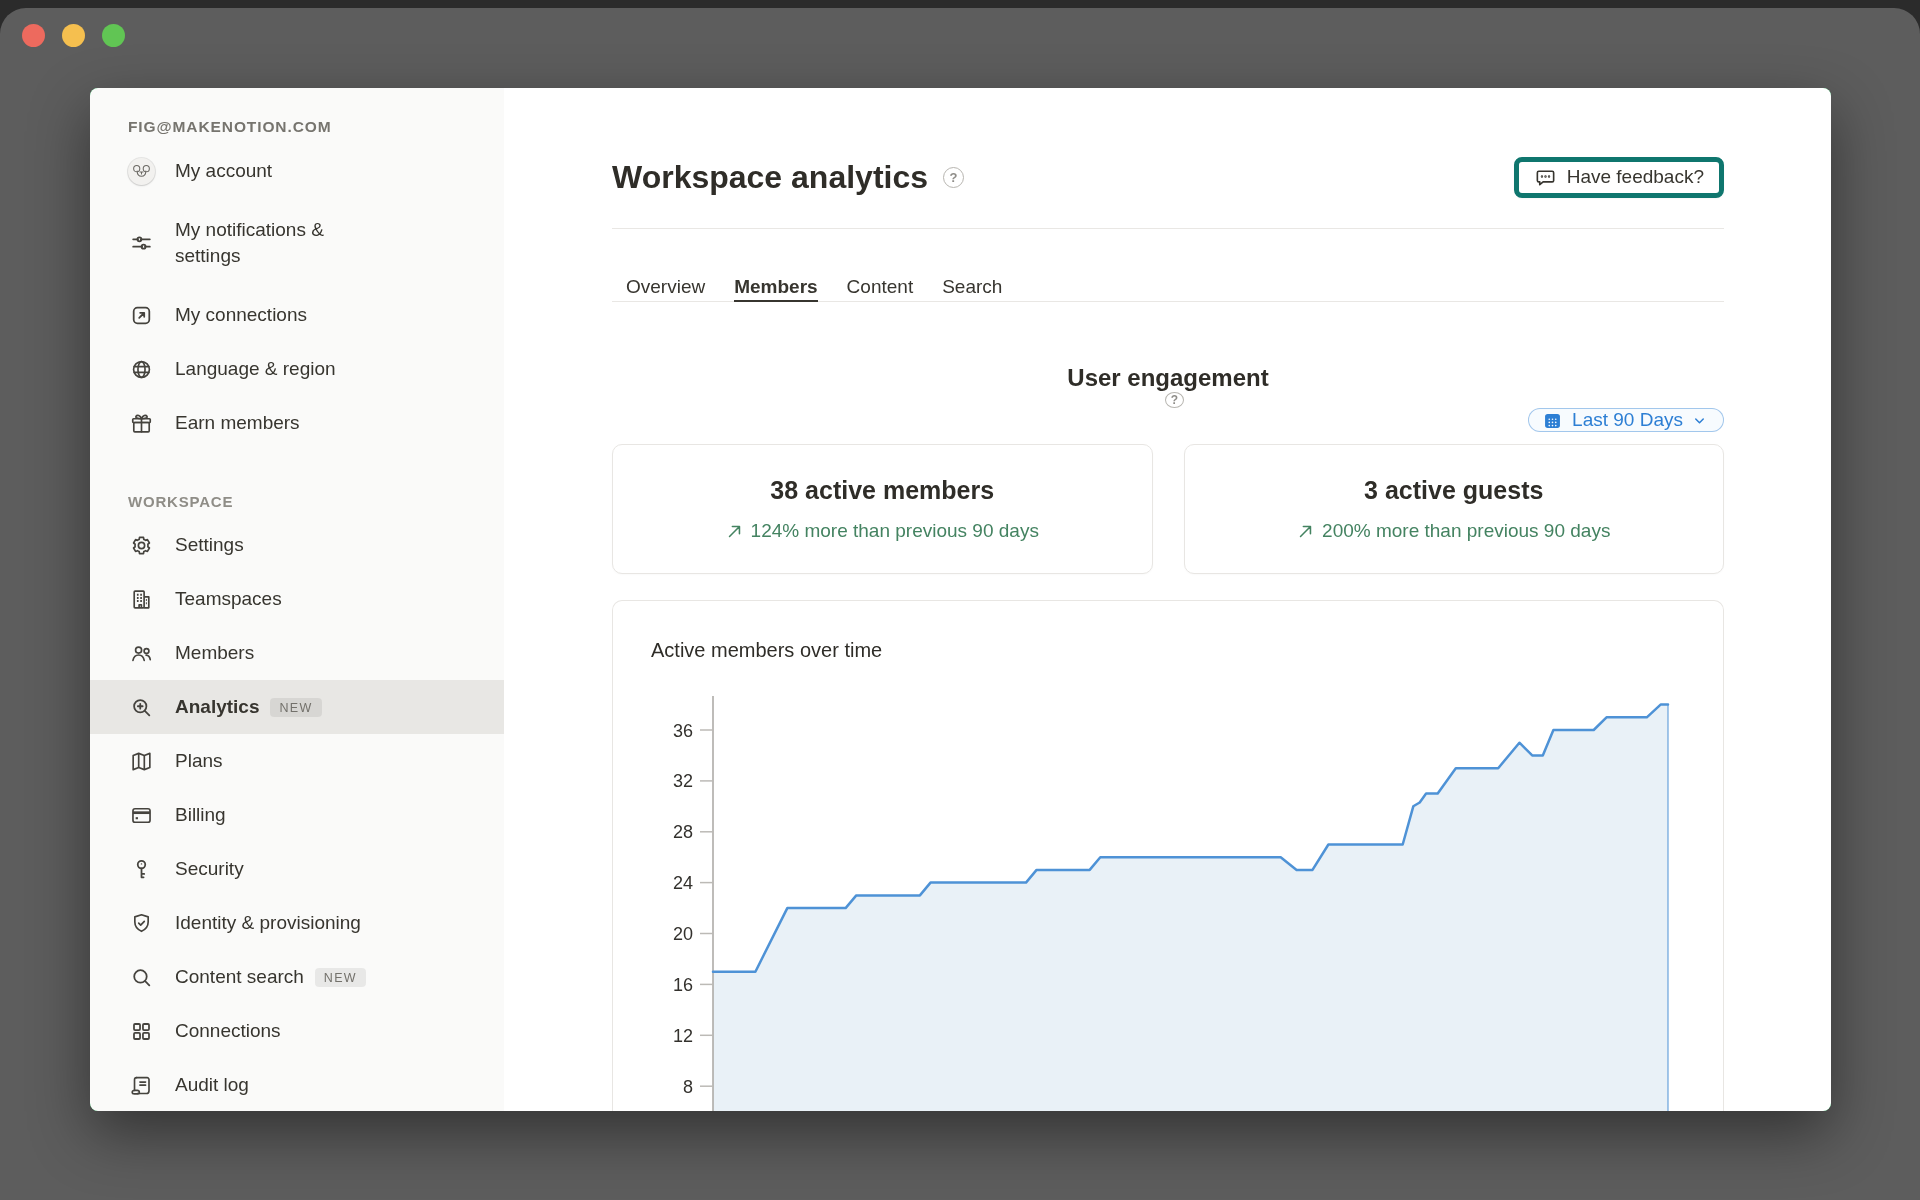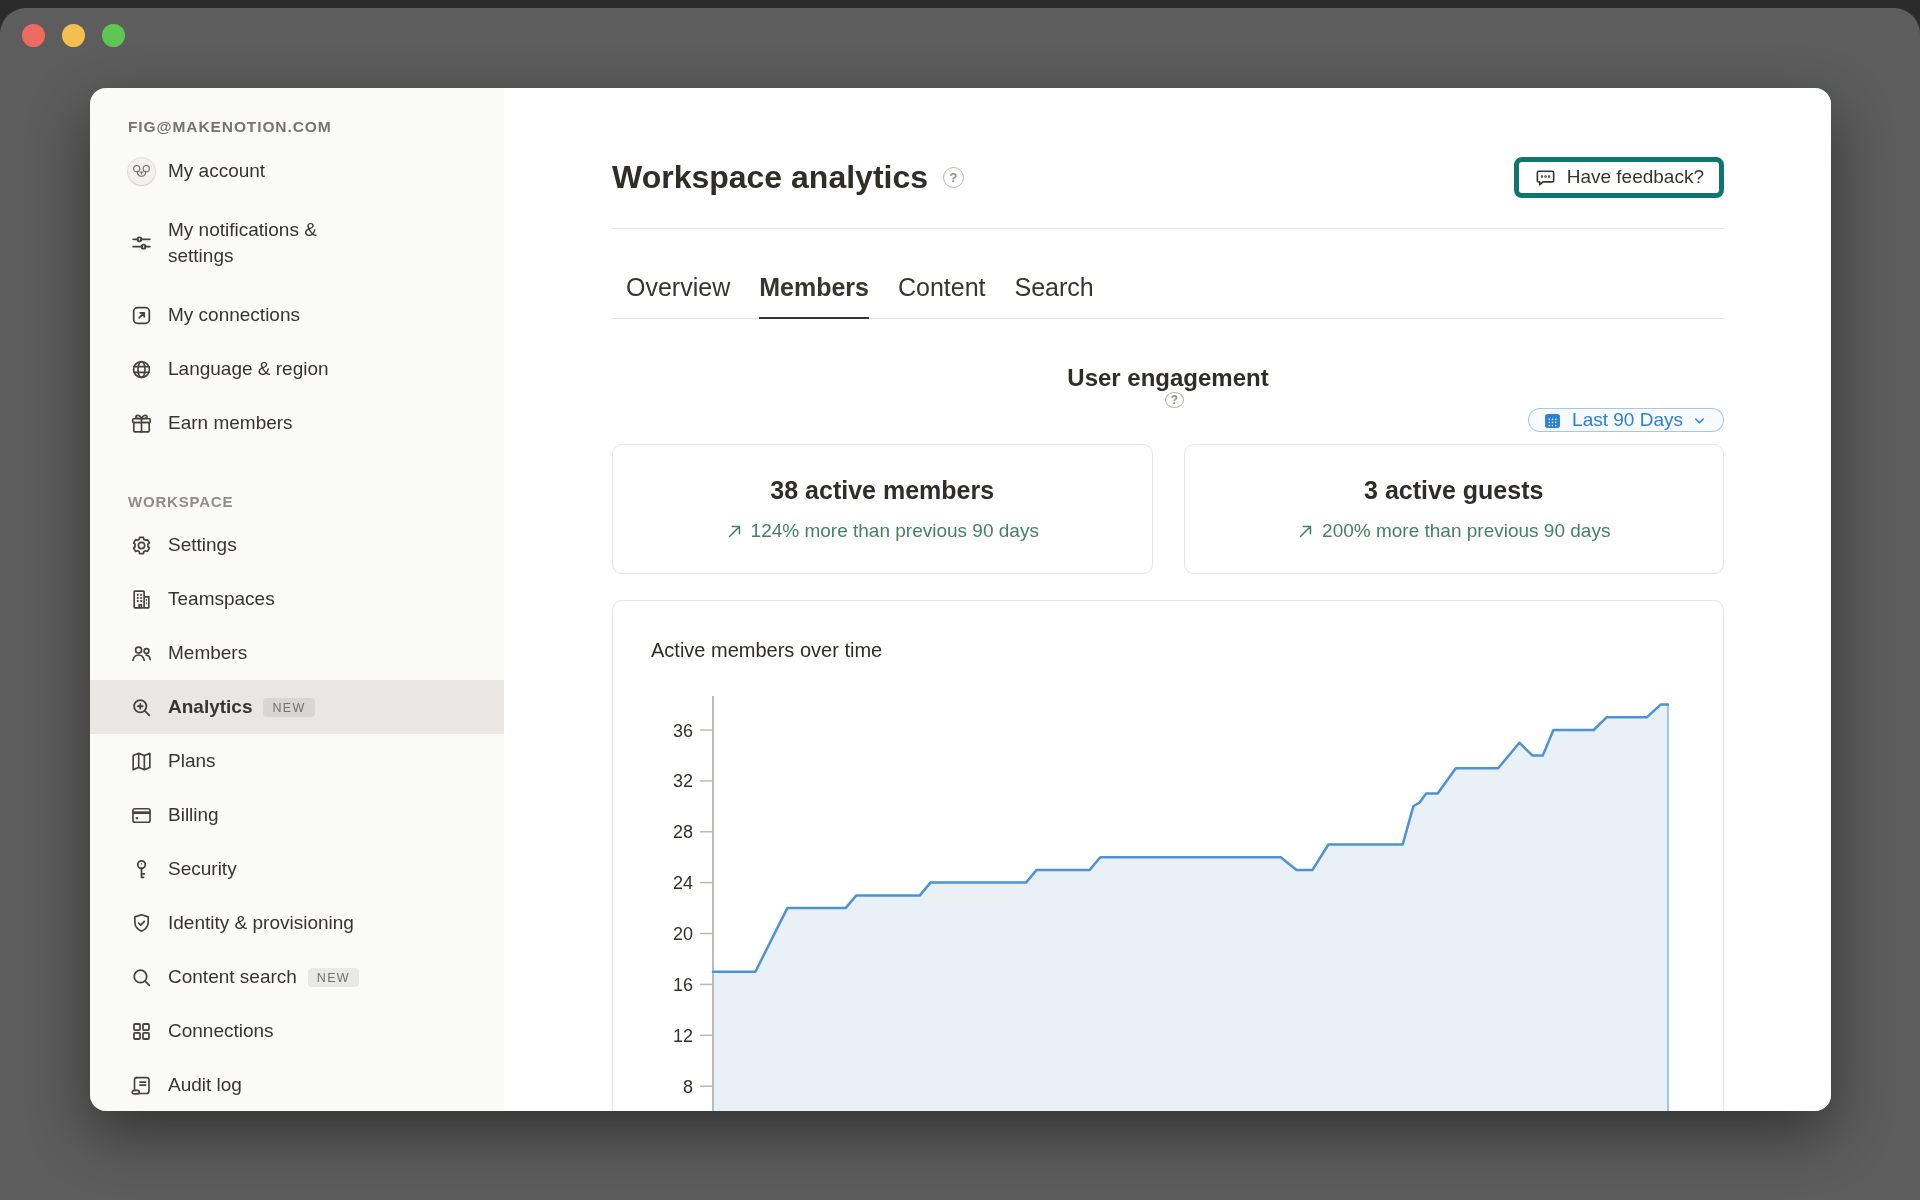--- a/index.html
+++ b/index.html
@@ -15,42 +15,42 @@
     background:#5d5d5d; border-radius:26px 26px 0 0;
   }
   .traffic { position:absolute; top:24px; left:22px; display:flex; gap:17px; }
   .light { width:23px; height:23px; border-radius:50%; }
   .light.red { background:#ed6a5e; }
   .light.yellow { background:#f5bf4f; }
   .light.green { background:#61c554; }
 
   .window {
     position:absolute; left:90px; top:88px; width:1741px; height:1023px;
-    background:#22c55e; border-radius:16px; overflow:hidden;
+    background:#22c55e; border-radius:8px; overflow:hidden;
     box-shadow:0 22px 60px rgba(0,0,0,0.45);
   }
 
   
   .sidebar {
     position:absolute; left:0; top:0; bottom:0; width:414px;
     background:#fafaf9; padding-top:28px;
   }
   .acct-email {
     padding-left:38px; height:22px; line-height:22px;
     font-size:15.5px; font-weight:600; letter-spacing:0.9px; color:#76746e;
     margin-bottom:6px;
   }
   .srow {
     display:flex; align-items:center; height:54px; padding-left:38px;
     font-size:19px; color:#37352f; cursor:pointer;
   }
   .srow.tall { height:90px; }
   .srow.selected { background:#e8e7e4; font-weight:600; }
   .srow .ic { width:27px; height:27px; flex:0 0 27px; display:flex; align-items:center; justify-content:center; color:#45433e; }
-  .srow .lbl { margin-left:13px; white-space:pre-line; line-height:1.35; }
+  .srow .lbl { margin-left:20px; white-space:pre-line; line-height:1.35; }
   .badge {
     margin-left:11px; background:rgba(0,0,0,0.072); color:#73716b;
     font-size:12.5px; font-weight:500; letter-spacing:1.3px;
     padding:3px 9px 2px; border-radius:4px;
   }
   .sheader {
     padding-left:38px; height:32px; line-height:32px; margin-top:36px;
     font-size:15px; font-weight:600; letter-spacing:0.8px; color:#8f8d87;
   }
   .avatar {
@@ -74,21 +74,21 @@
   .feedback-btn {
     margin-left:auto; height:41px; display:flex; align-items:center; gap:10px;
     border:5px solid #0f766e; border-radius:8px; background:#fff;
     padding:0 15px; font-size:19px; color:#37352f; cursor:pointer;
     box-shadow:0 1px 2px rgba(0,0,0,0.04);
   }
   .divider { top:140px; height:1px; background:#e9e7e4; }
 
   .tabs { top:186px; display:flex; gap:29px; padding-left:14px; border-bottom:1px solid #e9e7e4; }
   .tab {
-    font-size:25px; color:#37352f; padding-bottom:17px; line-height:26px;
+    font-size:19px; color:#37352f; line-height:26px;
     border-bottom:2.5px solid transparent; margin-bottom:-1px; cursor:pointer;
   }
   .tab.active { font-weight:600; border-bottom-color:#37352f; }
 
   .section-head { top:276px; height:40px; display:flex; align-items:center; }
   .section-title { font-size:24px; font-weight:700; color:#2f2d28; }
   .section-head .help { width:19px; height:19px; font-size:12px; margin-left:13px; }
   .range-pill {
     margin-left:auto; height:28px; border-radius:20px;
     border:1px solid rgba(45,127,212,0.42); background:#f7fbfe;

